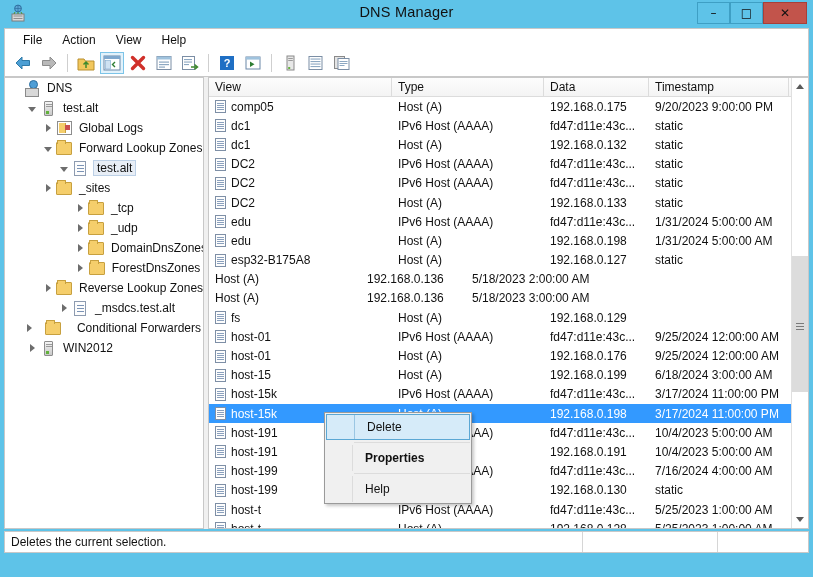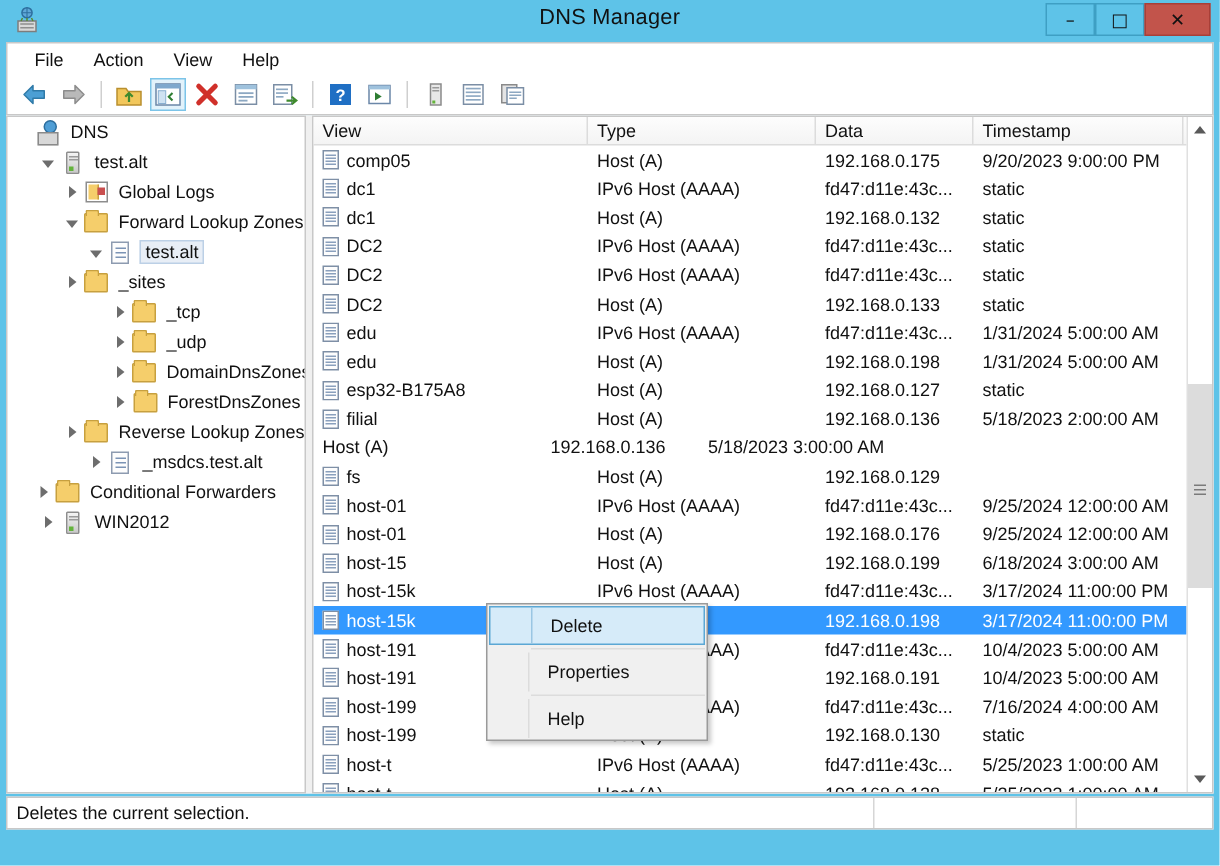--- a/index.html
+++ b/index.html
@@ -238,21 +238,21 @@
     position:absolute; left:0; top:0; bottom:0; width:28px;
     border-right:1px solid #dcdcdc;
   }
   .ctx-item.hover {
     background:#D6EBF9;
     border:1px solid #5BA7D4;
     margin:0 1px;
     height:26px;
   }
   .ctx-item.hover .gutter { border-right-color:#9ac6e3; }
-  .ctx-item.bold { font-weight:normal;text-align:center; }
+  .ctx-item.bold { font-weight:bold;text-align:center; }
   .ctx-sep { height:1px; background:#dcdcdc; margin:2px 1px 2px 29px; }
 
   
   .statusbar {
     margin:2px 4px 0 4px;
     height:22px;
     background:#ffffff;
     border:1px solid #c8c8c8;
     display:flex;
     align-items:center;
@@ -495,21 +495,21 @@
           </div>
           <div class="tnode" style="padding-left: 52px;">
             <span class="tw">
               <span class="arrow collapsed"></span>
             </span>
             <span class="ticon">
               <span class="ic-zone"></span>
             </span>
             <span class="tlabel">_msdcs.test.alt</span>
           </div>
-          <div class="tnode" style="padding-left: 17px;">
+          <div class="tnode" style="padding-left: 17px; justify-content: space-between;">
             <span class="tw">
               <span class="arrow collapsed"></span>
             </span>
             <span class="ticon">
               <span class="ic-folder"></span>
             </span>
             <span class="tlabel">Conditional Forwarders</span>
           </div>
           <div class="tnode" style="padding-left: 20px;">
             <span class="tw">
@@ -608,24 +608,20 @@
           <div class="lrow">
             <div class="cell name" style="width: 183px;">
               <span class="rec-icon"></span>
               <span>esp32-B175A8</span>
             </div>
             <div class="cell" style="width: 152px;">Host (A)</div>
             <div class="cell" style="width: 105px;">192.168.0.127</div>
             <div class="cell" style="width: 140px;">static</div>
           </div>
           <div class="lrow">
-            <div class="cell name" style="width: 183px;">
-              <span class="rec-icon"></span>
-              <span>filial</span>
-            </div>
             <div class="cell" style="width: 152px;">Host (A)</div>
             <div class="cell" style="width: 105px;">192.168.0.136</div>
             <div class="cell" style="width: 140px;">5/18/2023 2:00:00 AM</div>
           </div>
           <div class="lrow">
             <div class="cell" style="width: 152px;">Host (A)</div>
             <div class="cell" style="width: 105px;">192.168.0.136</div>
             <div class="cell" style="width: 140px;">5/18/2023 3:00:00 AM</div>
           </div>
           <div class="lrow">
@@ -746,21 +742,21 @@
               <i></i>
               <i></i>
               <i></i>
             </span>
         </div>
         <div class="vsb-btn bottom">
           <span class="chev down"></span>
         </div>
       </div>
 
-      <div class="ctxmenu" id="ctxmenu" style="left:115px; top:324px; width:148px;">
+      <div class="ctxmenu" id="ctxmenu" style="left:115px; top:334px; width:148px;">
           <div class="ctx-item hover">
             <span class="gutter"></span>
             <span>Delete</span>
           </div>
           <div class="ctx-sep"></div>
           <div class="ctx-item bold">
             <span class="gutter"></span>
             <span>Properties</span>
           </div>
           <div class="ctx-sep"></div>

